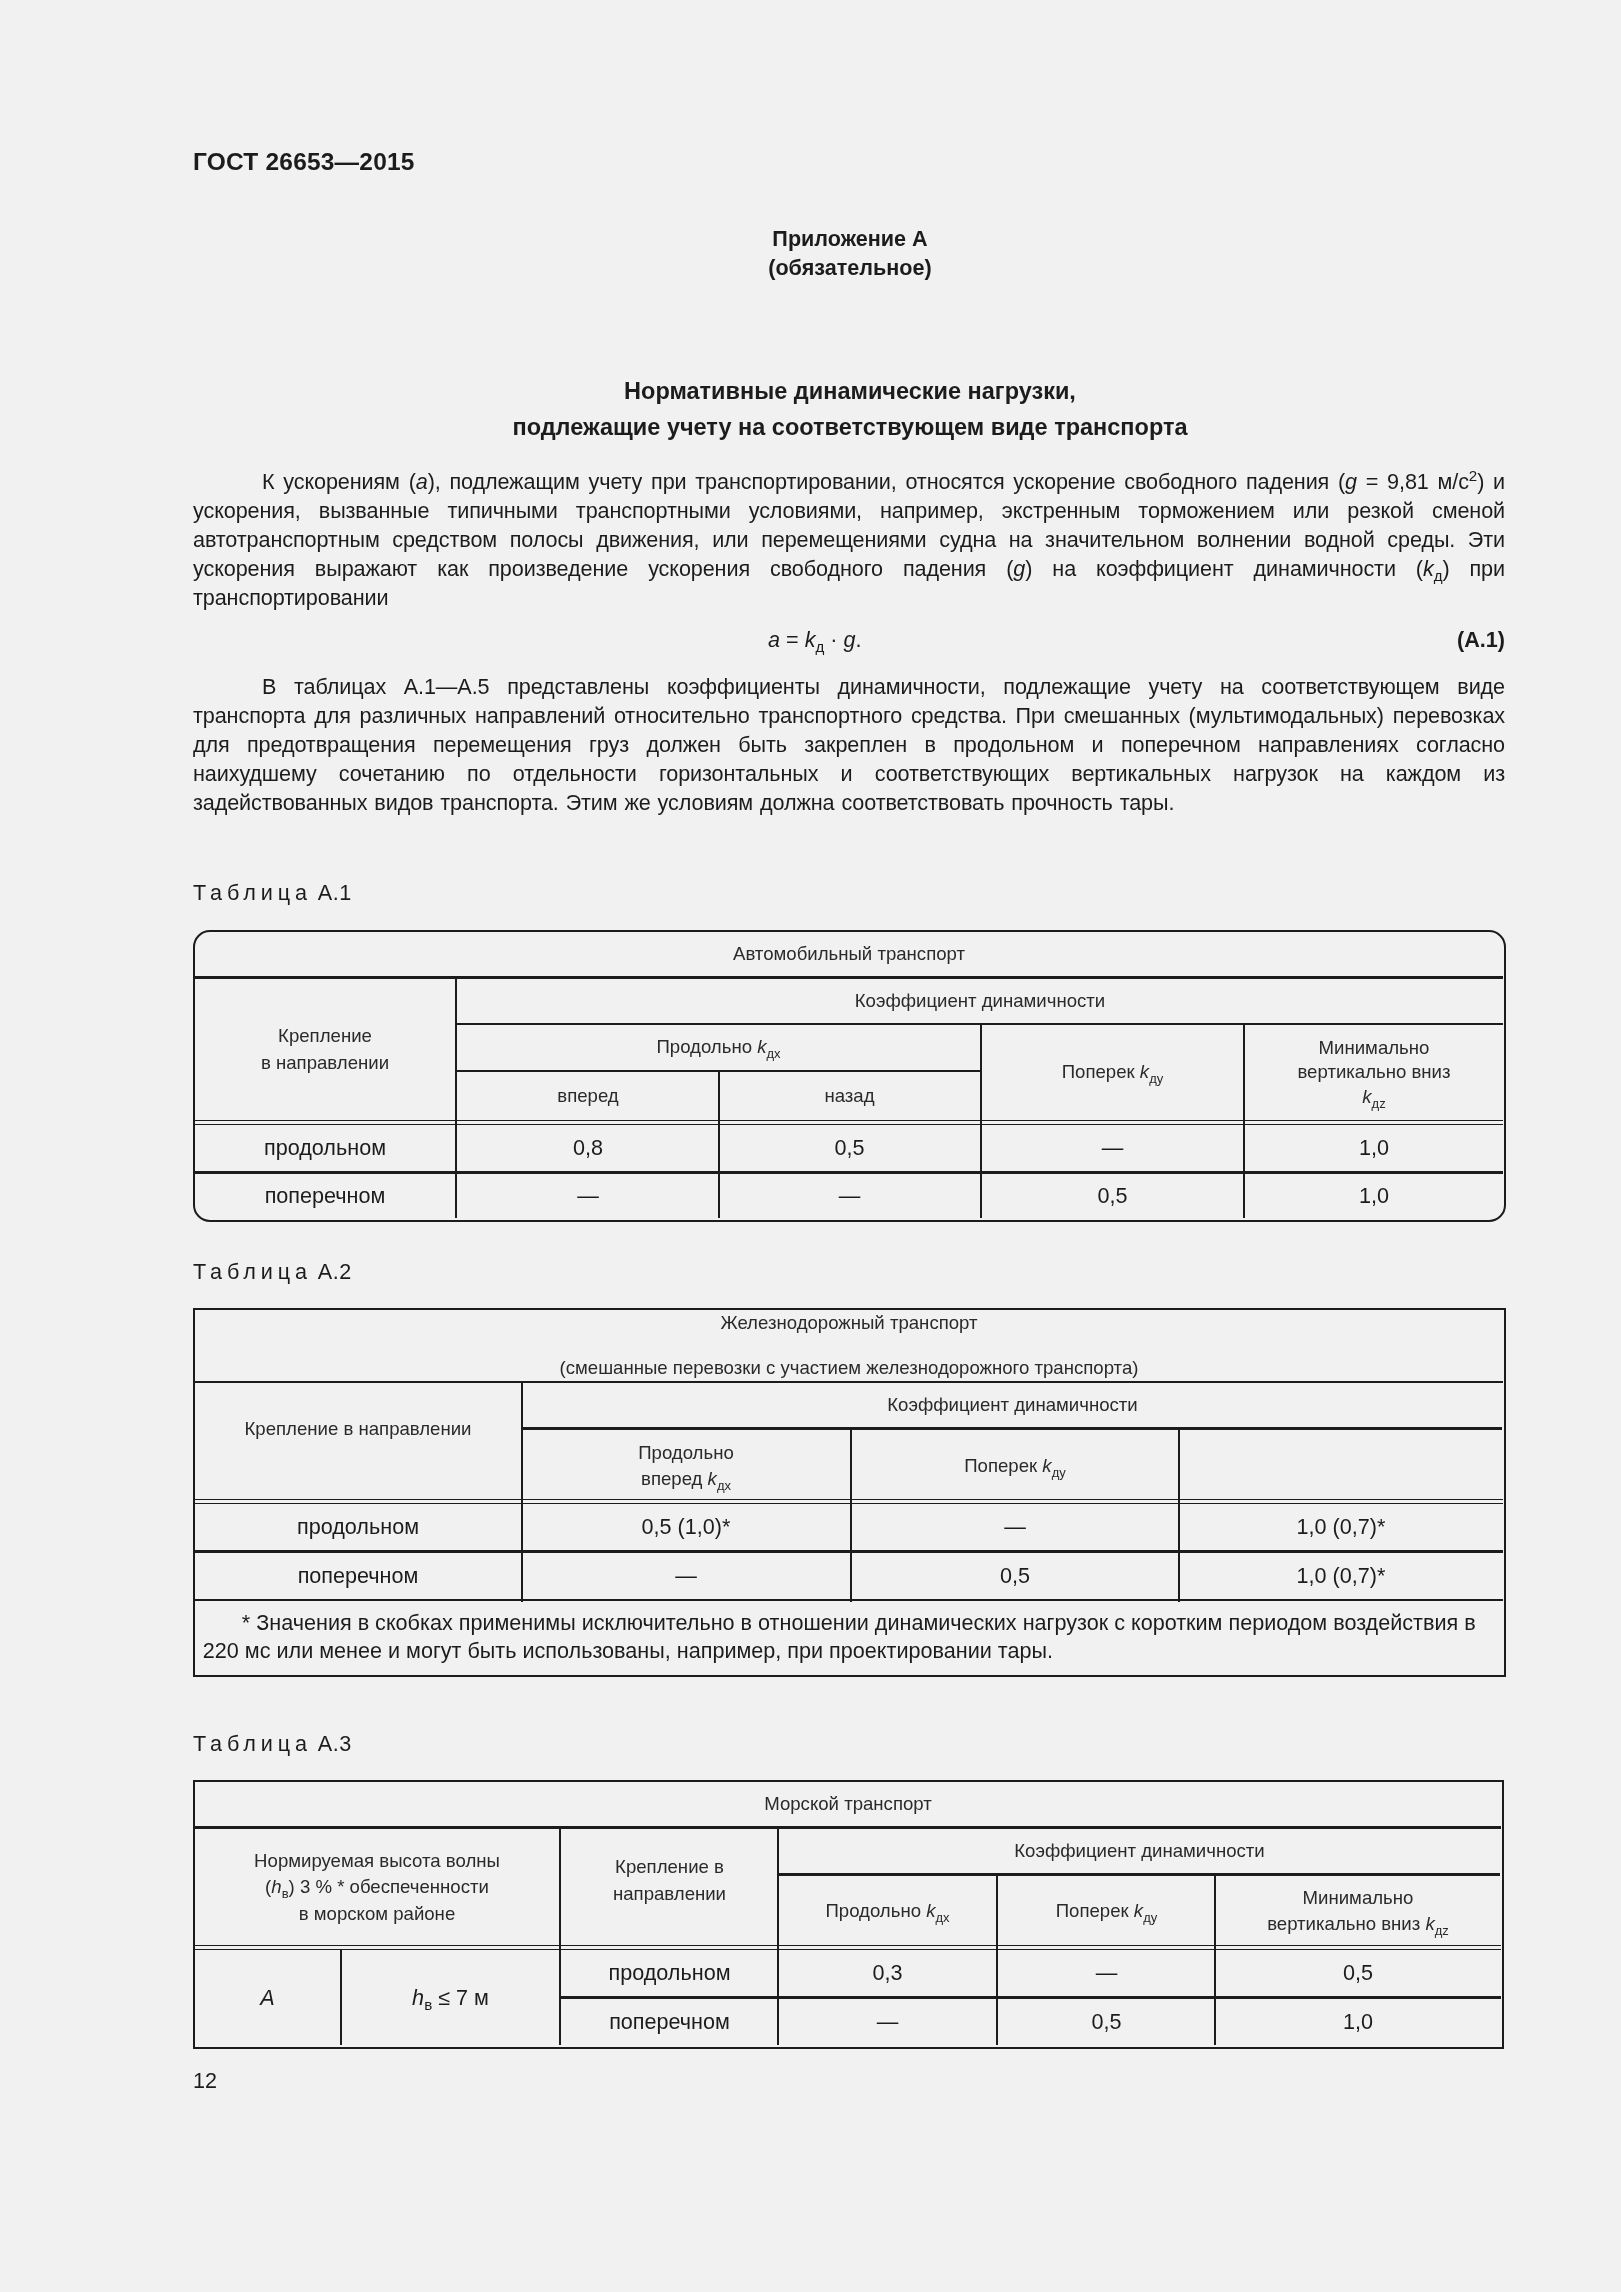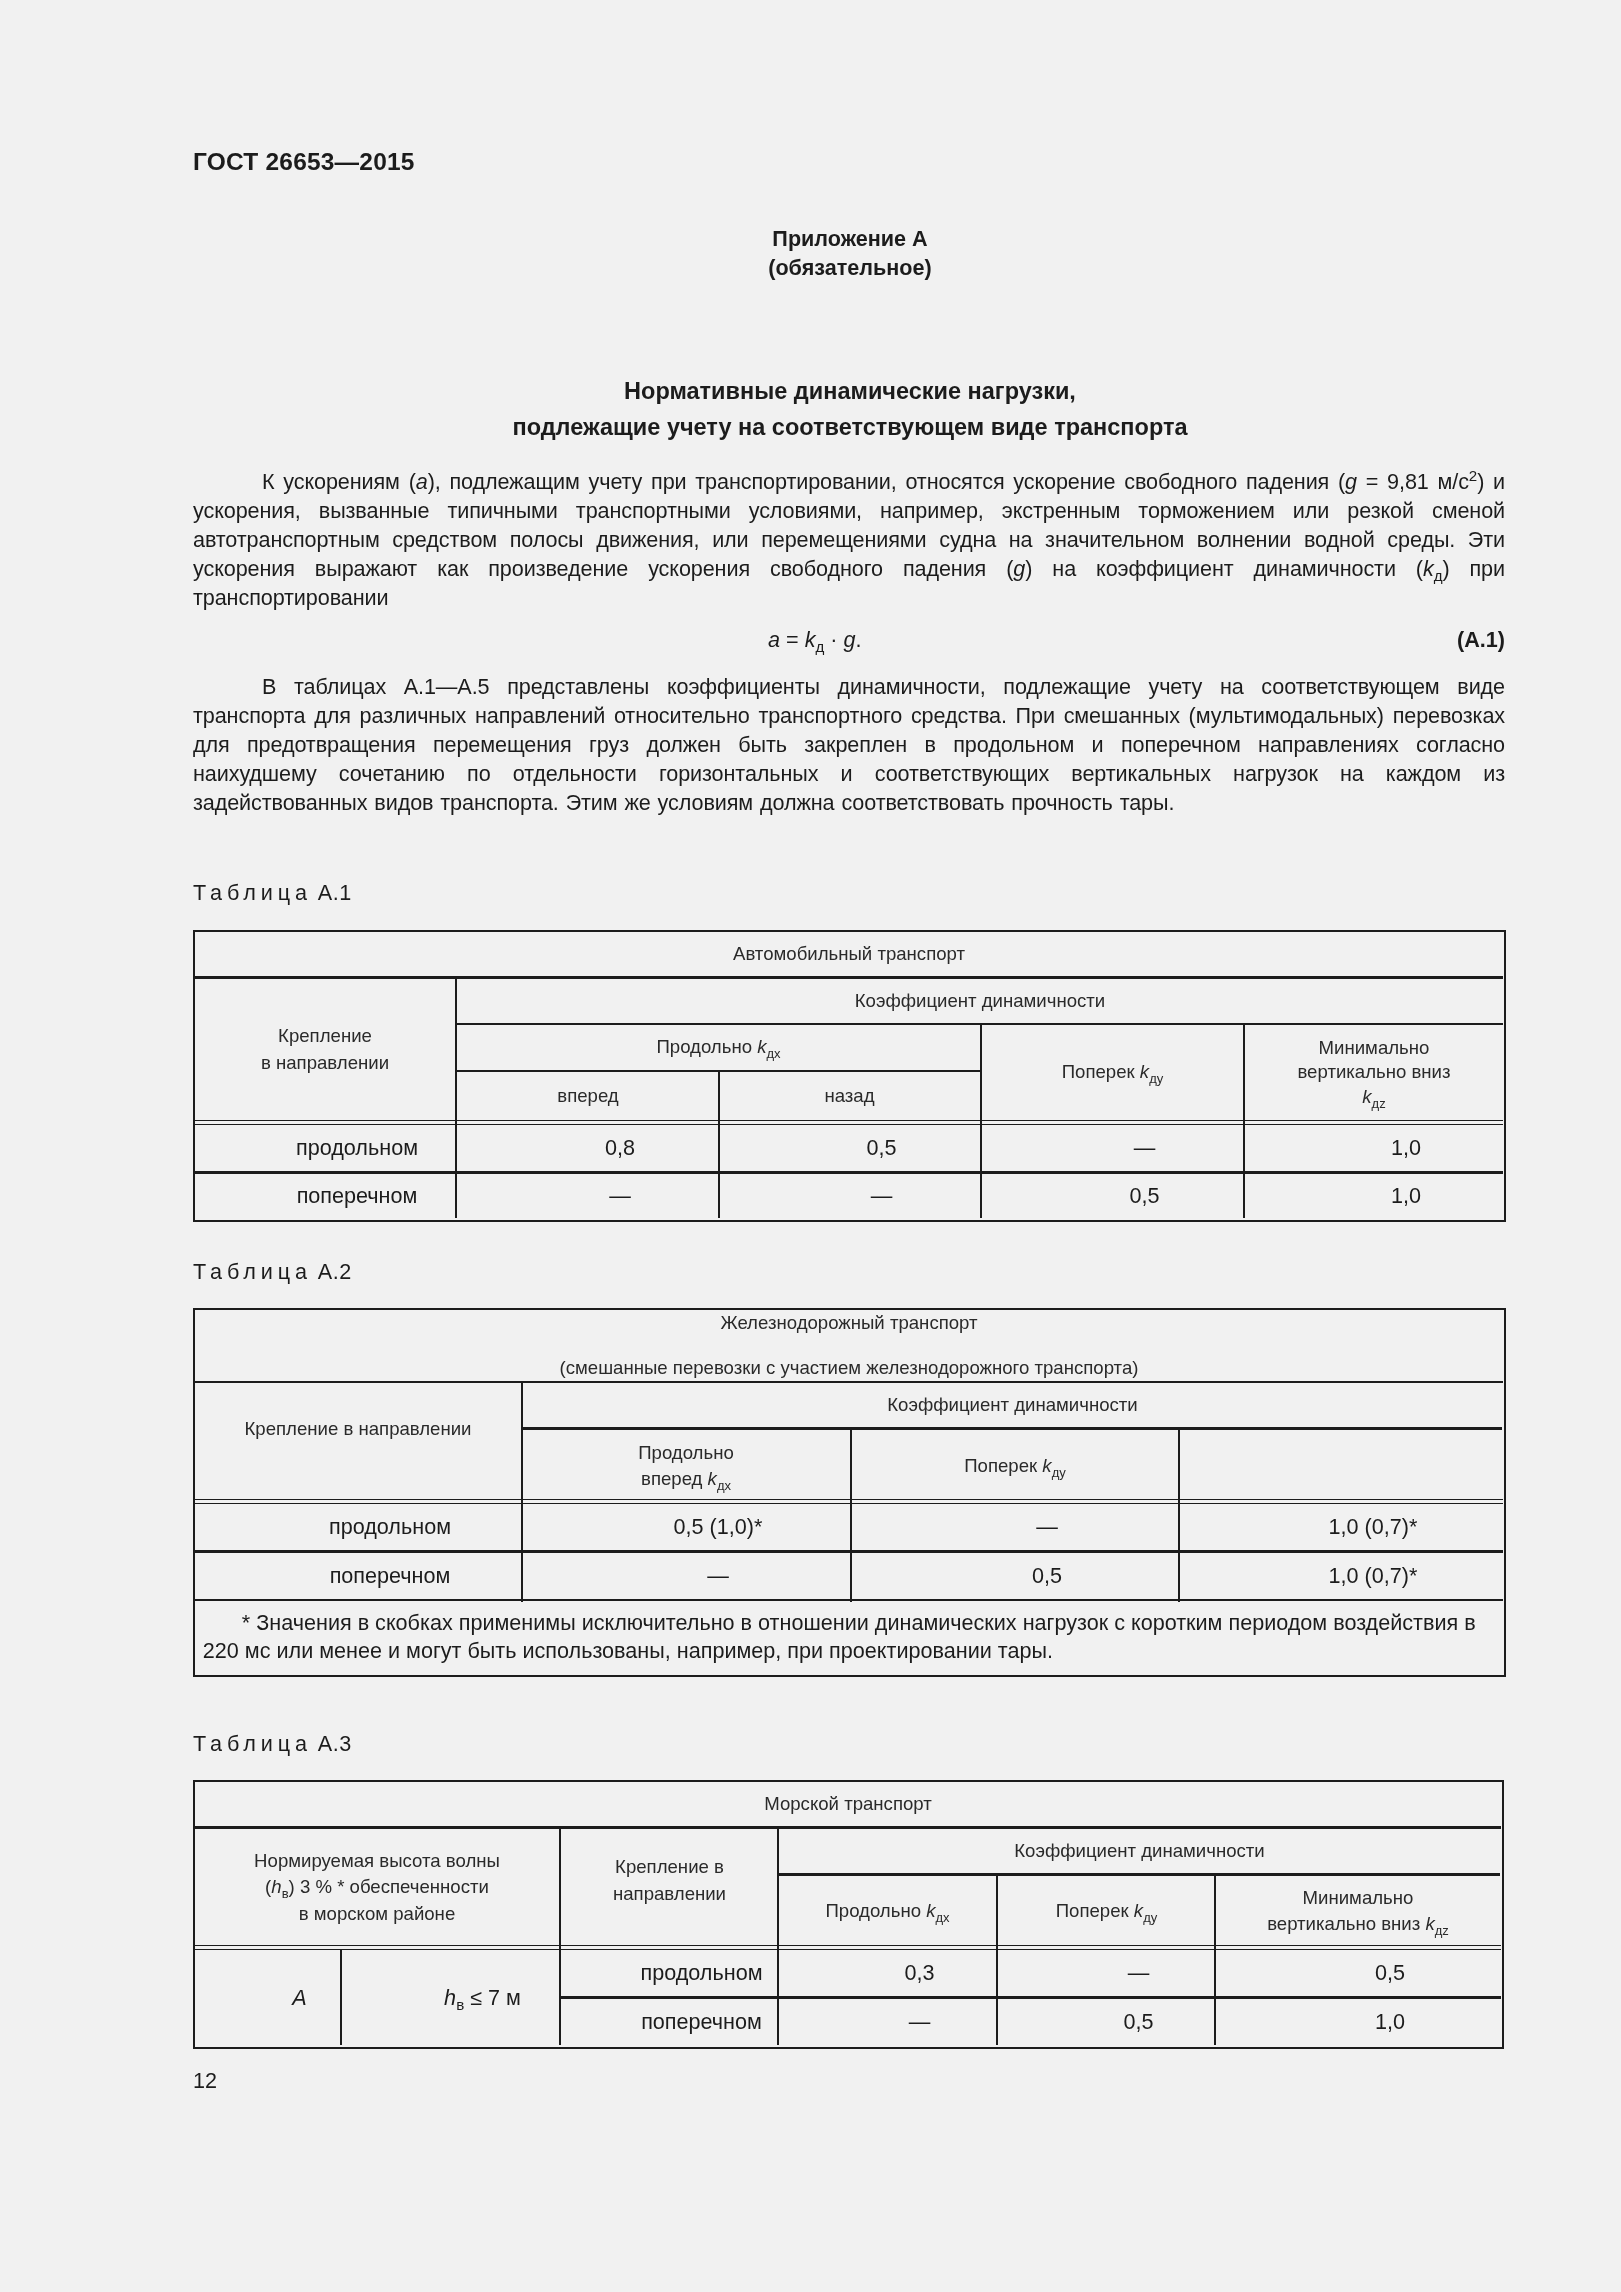--- a/index.html
+++ b/index.html
@@ -38,21 +38,21 @@
   .page-num { left: 193px; top: 2068px; font-size: 21.6px; }
 
   
   .tbl { position: absolute; left: 193px; border: 2.9px solid #1c1c1c; box-sizing: border-box; }
   .cell {
     position: absolute; box-sizing: border-box;
     display: flex; align-items: center; justify-content: center;
     text-align: center; font-size: 18.6px; line-height: 26.5px;
     color: #2a2a2a;
   }
-  .cell.data { font-size: 21.6px; color: #1c1c1c; margin-left: 32px; }
+  .cell.data { font-size: 21.6px; color: #1c1c1c; }
   .hl { position: absolute; height: 0; border-top: 2px solid #1c1c1c; }
   .hl.thick { border-top-width: 3.9px; }
   .hl.thin { border-top-width: 1.5px; }
   .vl { position: absolute; width: 0; border-left: 2px solid #1c1c1c; }
   .footnote {
     position: absolute; box-sizing: border-box;
     font-size: 21.6px; line-height: 28px; padding: 0 7.8px;
     text-align: left; color: #1c1c1c;
   }
 </style>
@@ -73,21 +73,21 @@
 
 <div class="abs para p1"><span class="indent"></span><span>К ускорениям (</span><i>a</i><span>), подлежащим учету при транспортировании, относятся ускорение свободного падения (</span><i>g</i><span> = 9,81 м/с</span><sup>2</sup><span>) и ускорения, вызванные типичными транспортными условиями, например, экстренным торможением или резкой сменой автотранспортным средством полосы движения, или перемещениями судна на значительном волнении водной среды. Эти ускорения выражают как произведение ускорения свободного падения (</span><i>g</i><span>) на коэффи­циент динамичности (</span><i>k</i><sub>д</sub><span>) при транспортировании</span></div>
 
 <div class="abs formula"><i>a</i><span> = </span><i>k</i><sub>д</sub><span> · </span><i>g</i><span>.</span></div>
 <div class="abs formula-num">(А.1)</div>
 
 <div class="abs para p2"><span class="indent"></span><span>В таблицах А.1—А.5 представлены коэффициенты динамичности, подлежащие учету на соответствующем виде транспорта для различных направлений относительно транспортного средства. При смешанных (мультимо­дальных) перевозках для предотвращения перемещения груз должен быть закреплен в продольном и поперечном направлениях согласно наихудшему сочетанию по отдельности горизонтальных и соответствующих вертикальных нагрузок на каждом из задействованных видов транспорта. Этим же условиям должна соответствовать прочность тары.</span></div>
 
 <div class="abs tcap cap1"><span>Таблица</span><span class="num">А.1</span></div>
 
-<div class="tbl" style="top:930px; width:1313px; height:292px;">
+<div class="tbl" style="top:930px; width:1313px; height:292px;border-radius:17px;">
 
   <div class="cell" style="left:0; top:0; width:1308px; height:44px;">Автомобильный транспорт</div>
   <div class="hl thick" style="left:0; top:44px; width:1308px;"></div>
 
   <div class="cell" style="left:0; top:47px; width:260px; height:141px; flex-direction:column;">
     <div>Крепление</div>
       <div>в направлении</div>
   </div>
   <div class="vl" style="left:260px; top:46px; height:240px;"></div>
 

